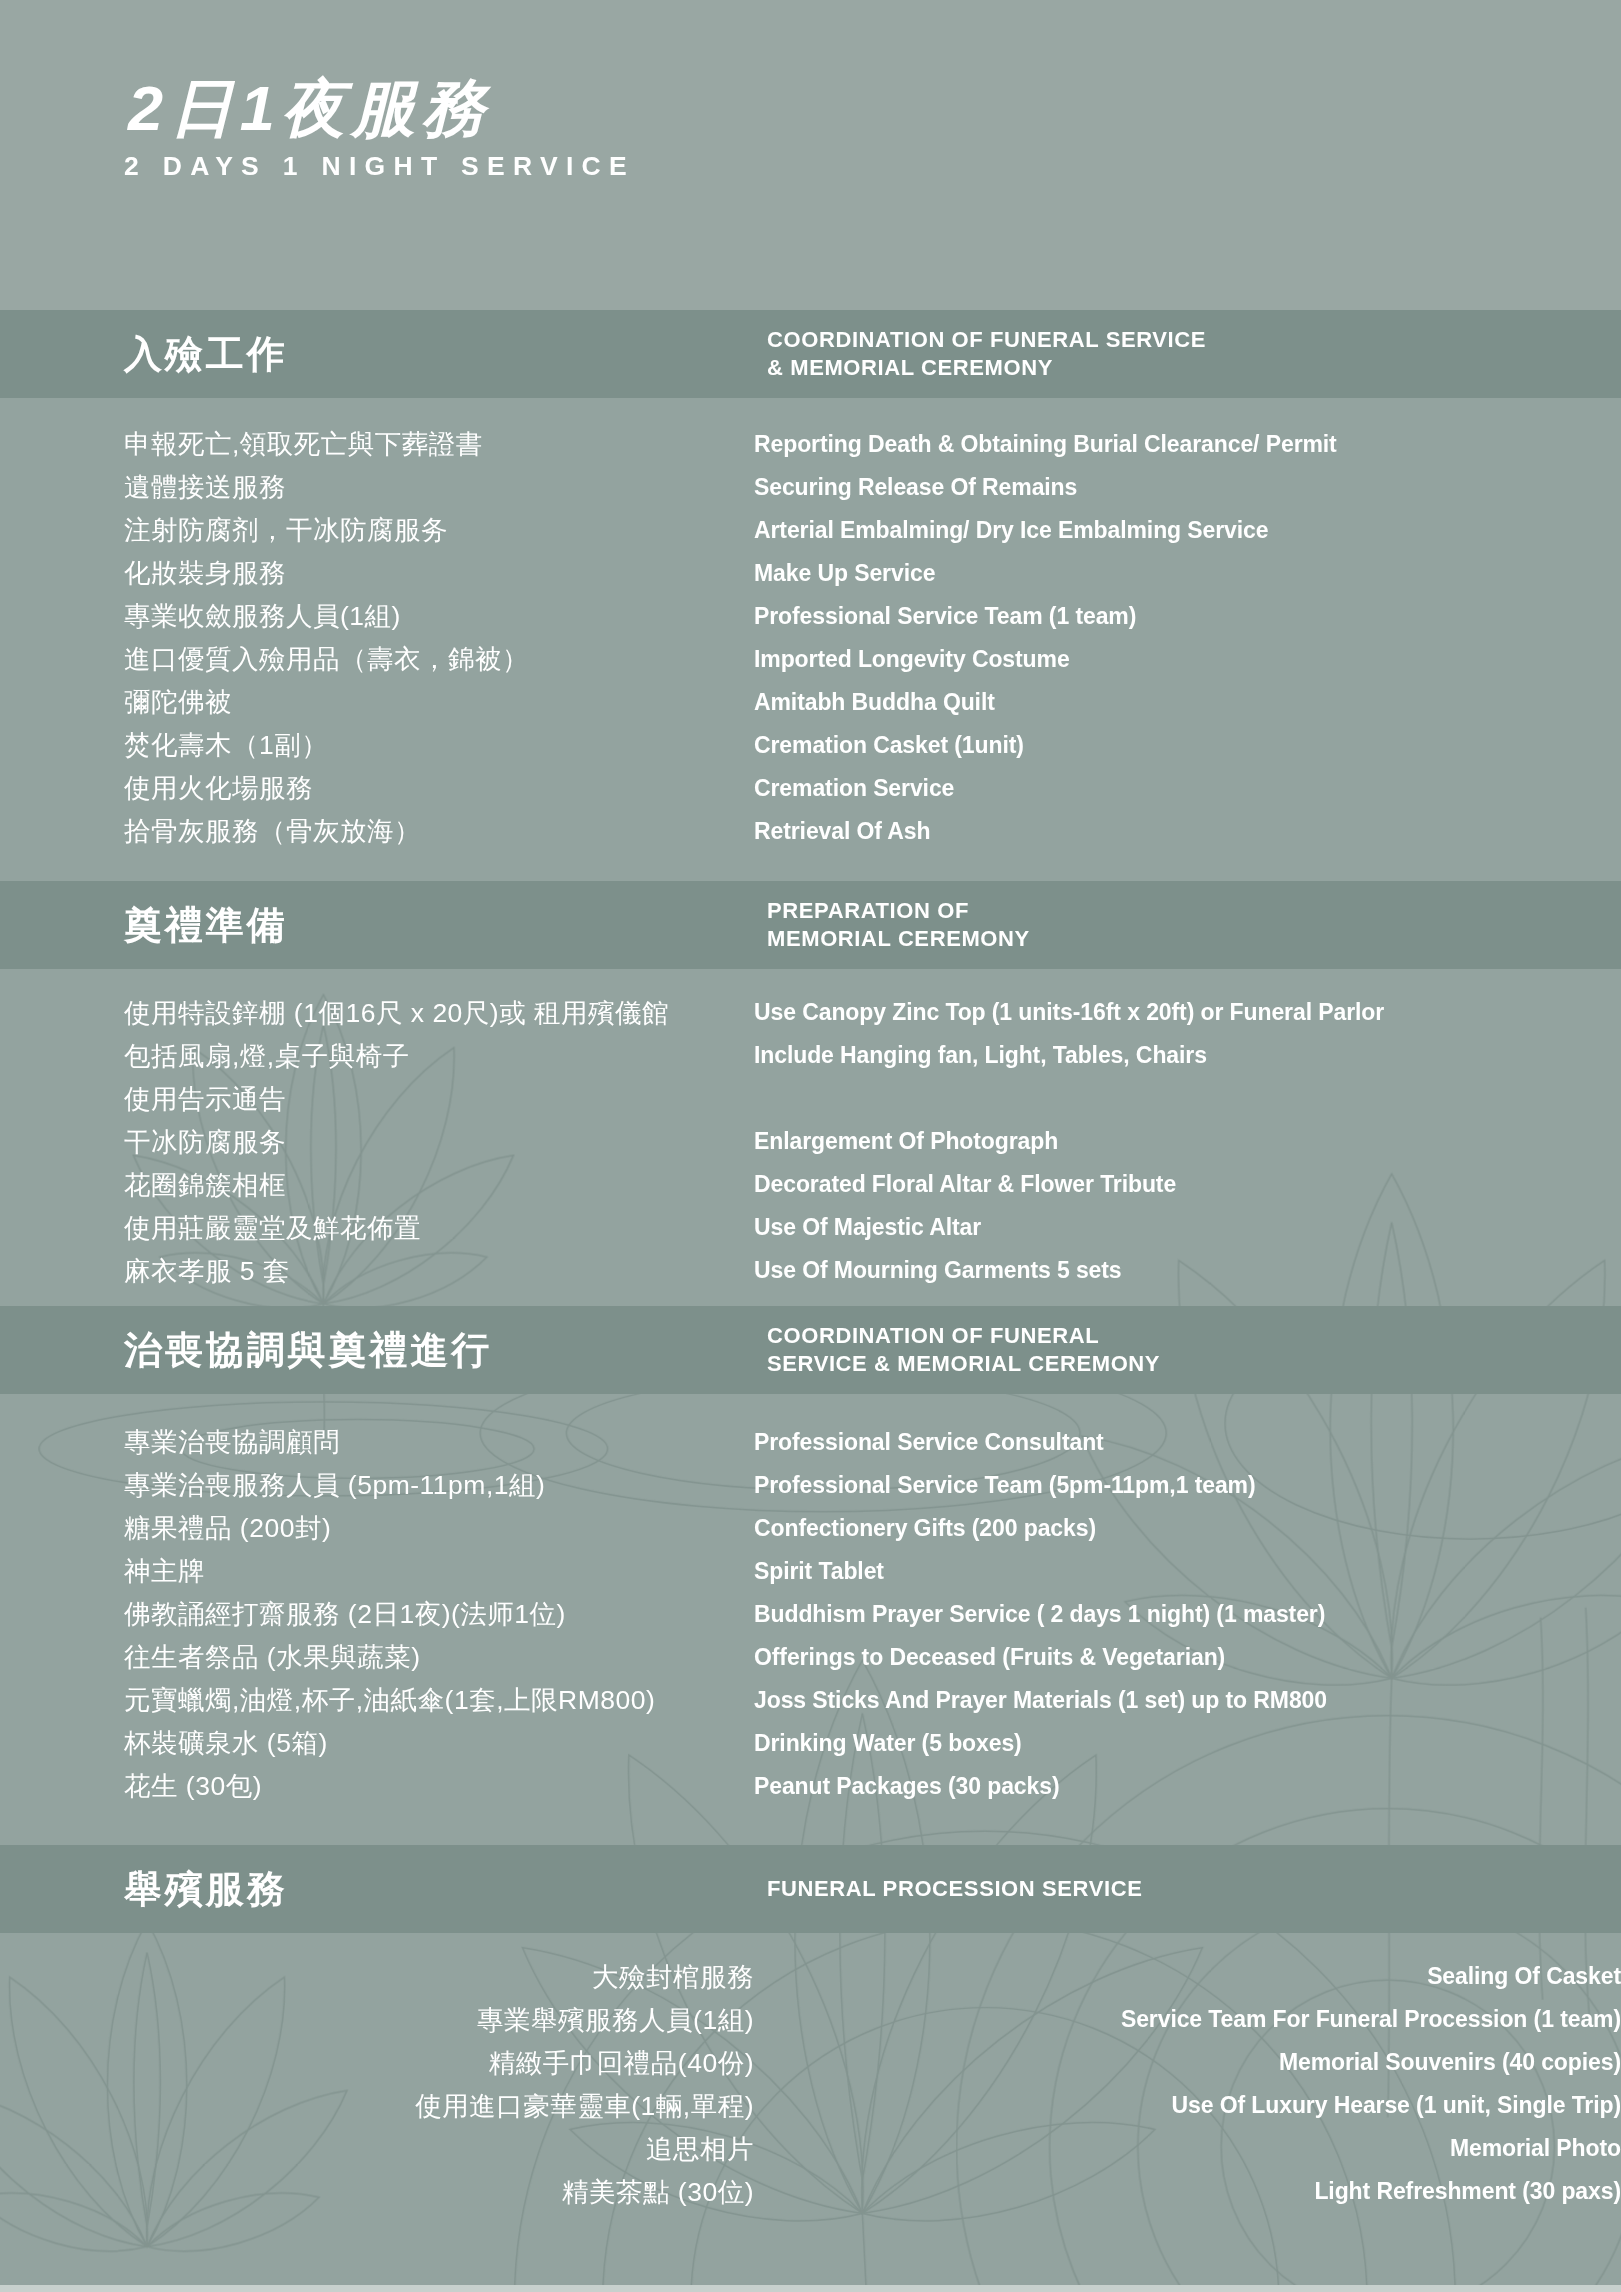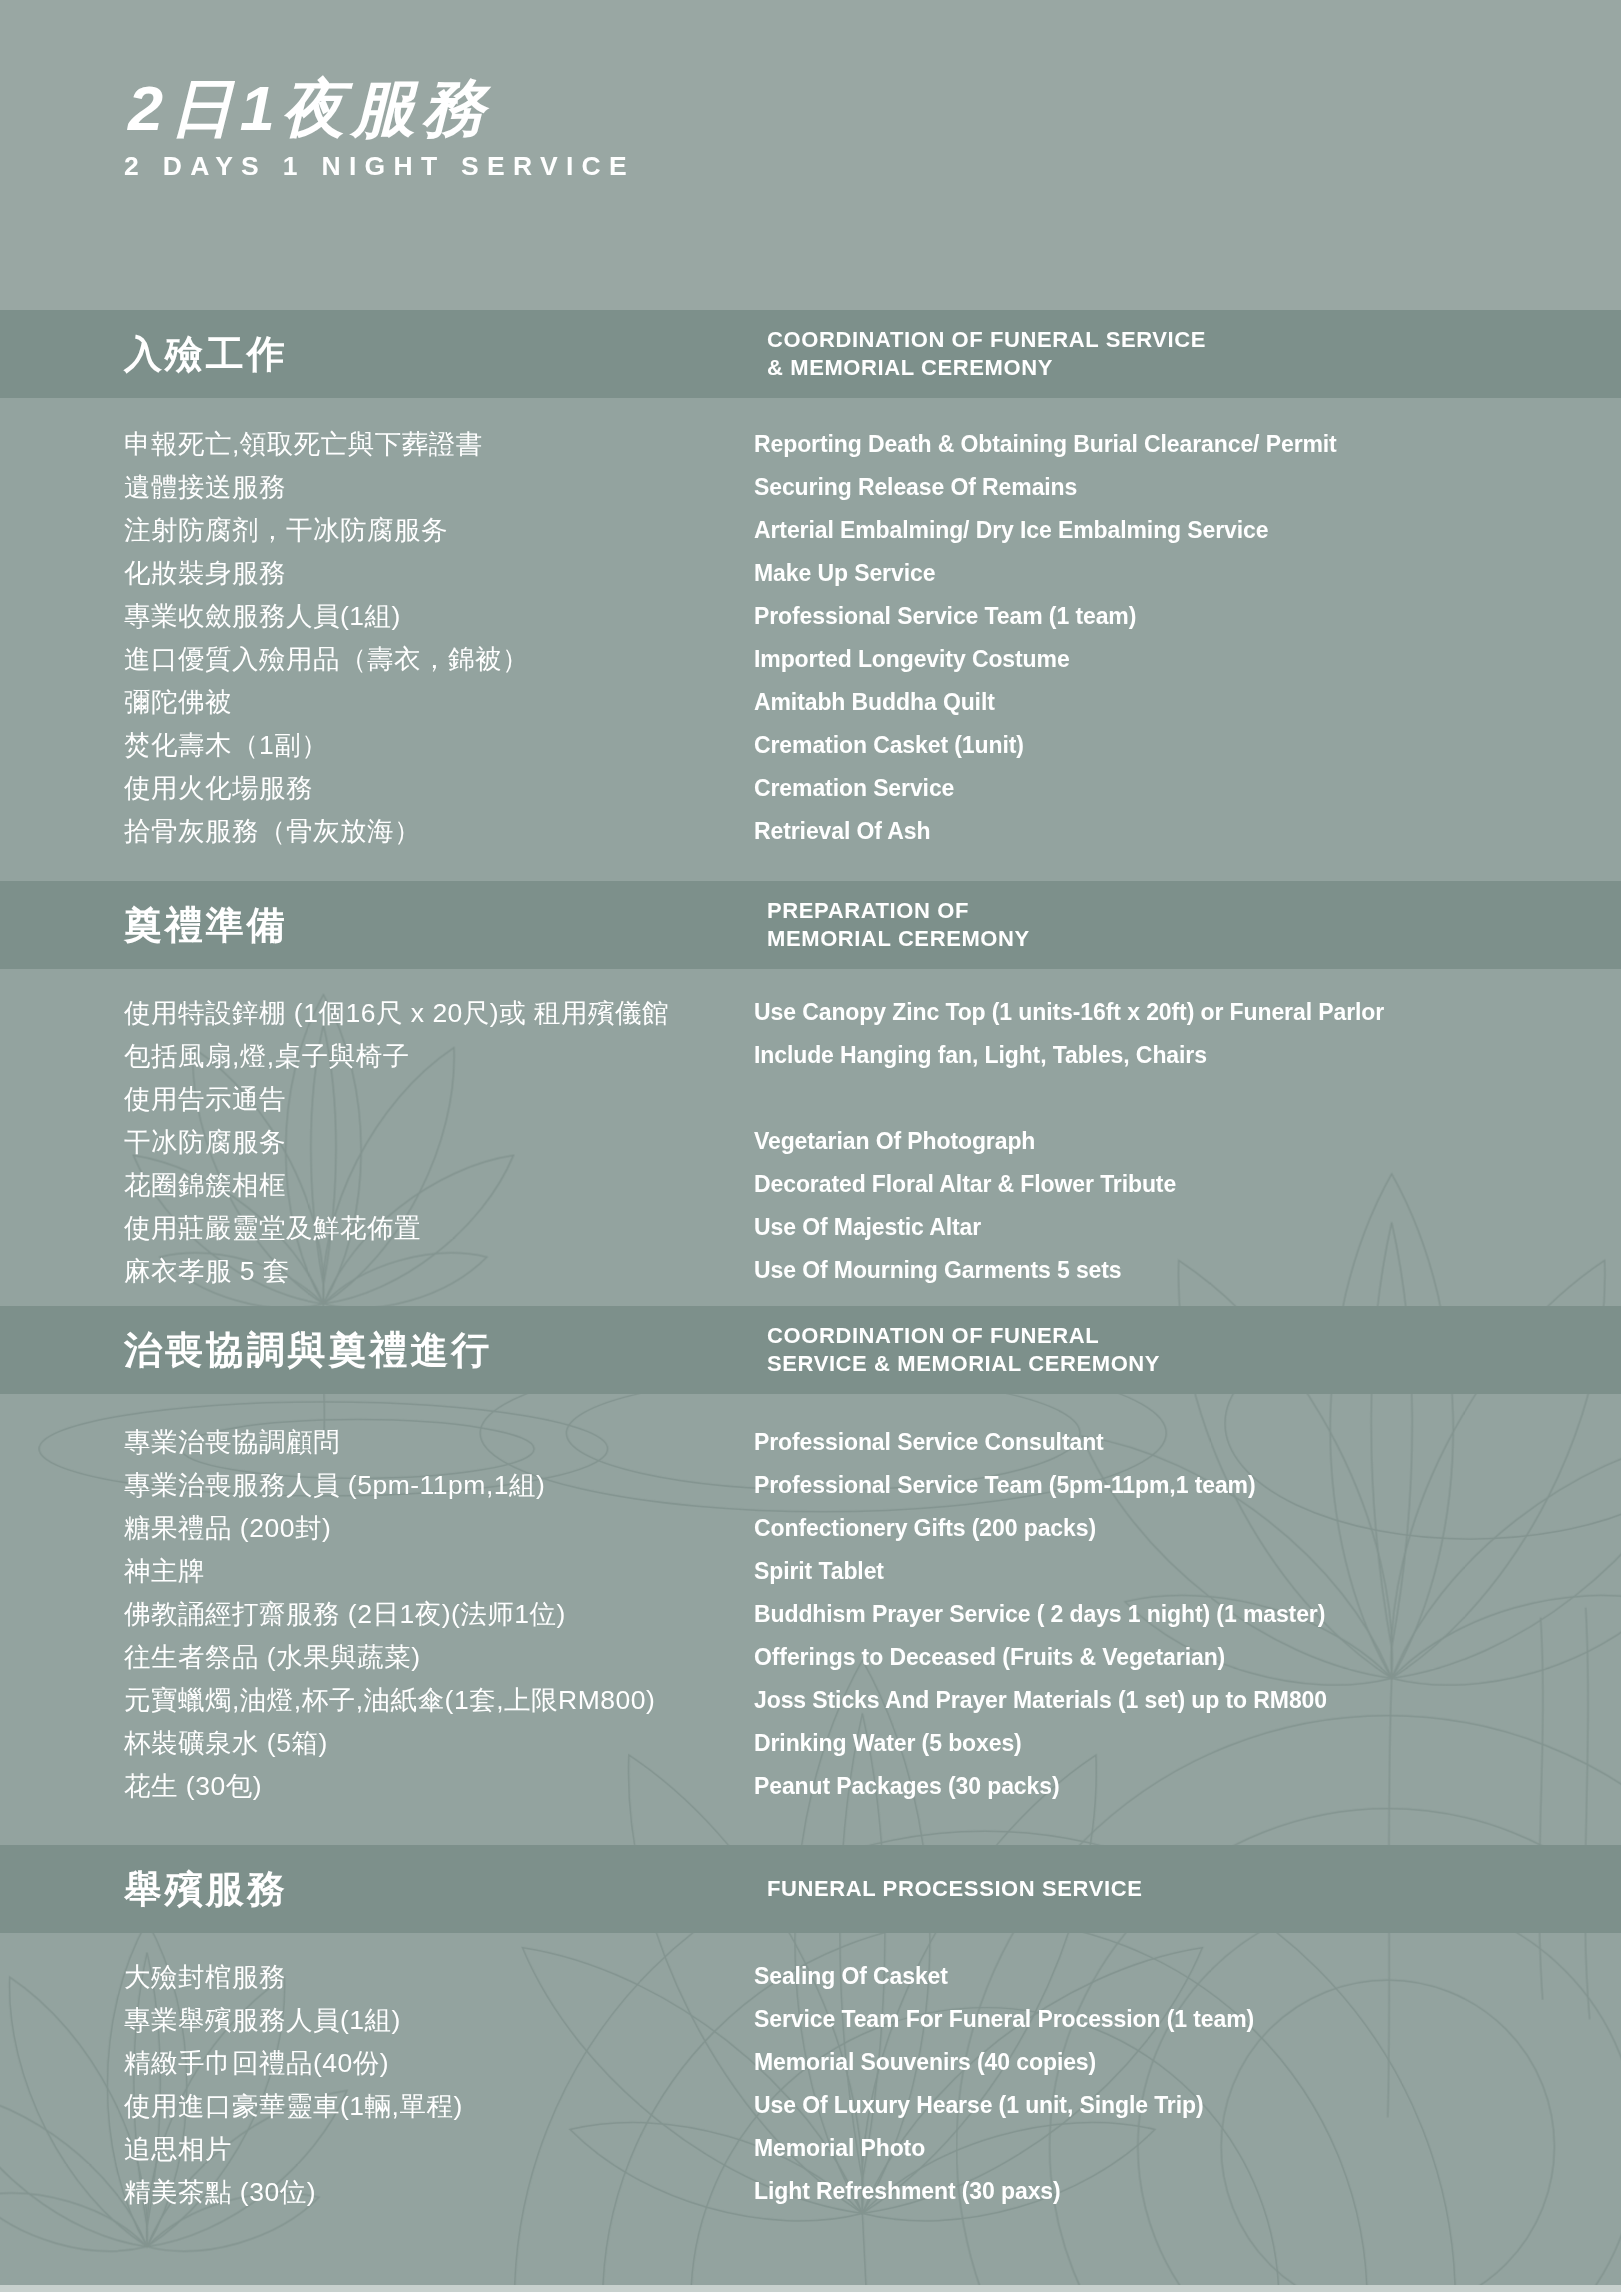--- a/index.html
+++ b/index.html
@@ -79,21 +79,21 @@
   .row .en{
     font-size:23px;
     font-weight:700;
     letter-spacing:-0.1px;
     white-space:nowrap;
   }
   
   .s0 .rows{padding-top:24.5px;padding-bottom:28px;}
   .s1 .rows{padding-top:22.5px;padding-bottom:13.7px;}
   .s2 .rows{padding-top:27px;padding-bottom:37px;}
-  .s3 .rows{padding-top:22.5px;padding-bottom:0;}
+  .s3 .rows{padding-top:22.5px;padding-bottom:0;text-align:right;}
   .bottom-strip{
     position:absolute;left:0;bottom:0;z-index:2;
     width:100%;height:7.8px;
     background:var(--strip-bg,#c7d0cd);
   }
 </style>
 </head>
 <body>
 
 <div class="page" style="--page-bg: #93a39f; --masthead-bg: #99a7a3; --band-bg: #7d908b; --strip-bg: #c7d0cd;">
@@ -229,21 +229,21 @@
     <div class="cjk">包括風扇,燈,桌子與椅子</div>
     <div class="en">Include Hanging fan, Light, Tables, Chairs</div>
   </div>
 
   <div class="row">
     <div class="cjk">使用告示通告</div>
   </div>
 
   <div class="row">
     <div class="cjk">干冰防腐服务</div>
-    <div class="en">Vegetarian Of Photograph</div>
+    <div class="en">Enlargement Of Photograph</div>
   </div>
 
   <div class="row">
     <div class="cjk">花圈錦簇相框</div>
     <div class="en">Decorated Floral Altar &amp; Flower Tribute</div>
   </div>
 
   <div class="row">
     <div class="cjk">使用莊嚴靈堂及鮮花佈置</div>
     <div class="en">Use Of Majestic Altar</div>

